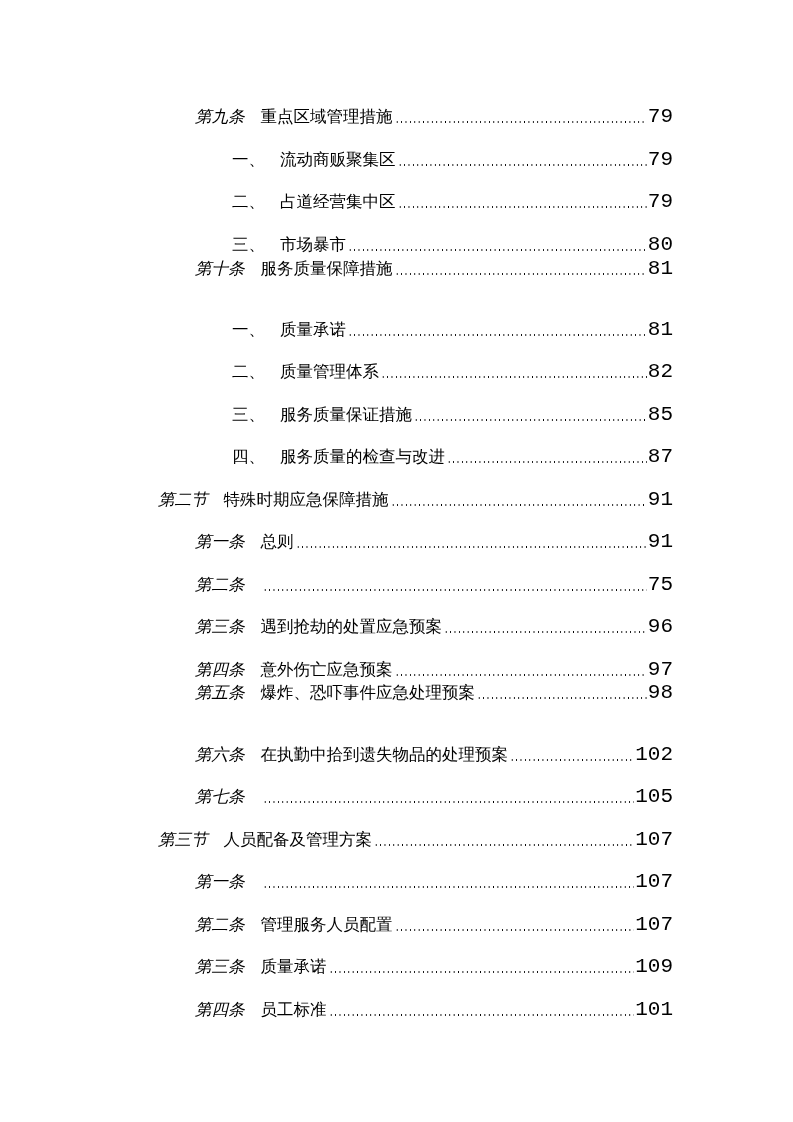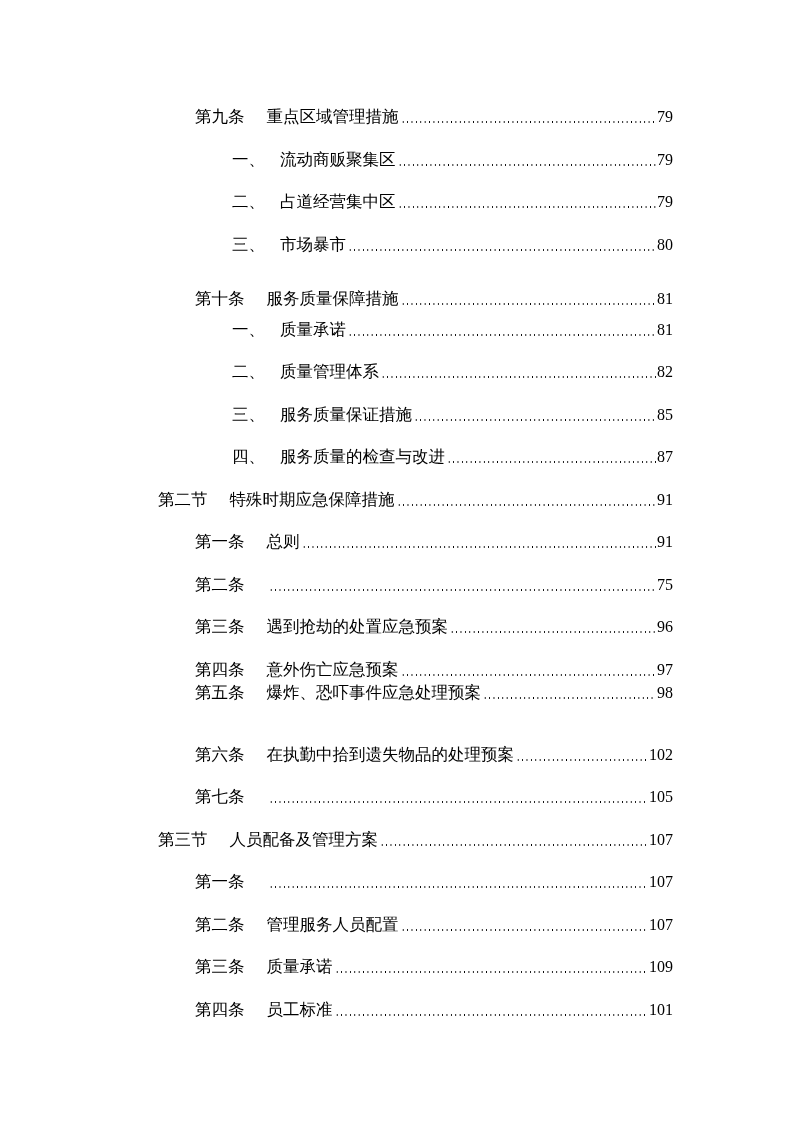--- a/index.html
+++ b/index.html
@@ -34,21 +34,22 @@
     .toc-row.level-1 { left: 195px; width: 478px; }
     .toc-row.level-2 { left: 232px; width: 441px; }
     .num {
       flex: 0 0 auto;
       display: inline-block;
     }
     .level-2 .num {
       width: 48px;
     }
     .level-0 .num, .level-1 .num {
-      margin-right: 22px;
+      margin-right: 16px;
+      font-style: italic;
     }
     .title {
       flex: 0 0 auto;
     }
     .leader {
       flex: 1 1 auto;
       overflow: hidden;
       position: relative;
       height: 26px;
       margin: 0 1px;
@@ -59,22 +60,22 @@
       left: 1px;
       right: 0;
       bottom: 7px;
       height: 2px;
       background-image: radial-gradient(circle, #000 0.8px, transparent 1px);
       background-size: 4.4px 2px;
       background-repeat: repeat-x;
     }
     .page {
       flex: 0 0 auto;
-      font-family: Liberation Serif, serif;
-      font-size: 16px;
+      font-family: Liberation Mono, monospace;
+      font-size: 21px;
       text-align: left;
     }
   </style>
 </head>
 <body>
 
 <div class="toc">
   <div class="toc-row level-1" style="top:0px">
     <span class="num">第九条</span>
     <span class="title">重点区域管理措施</span>
@@ -92,21 +93,21 @@
     <span class="title">占道经营集中区</span>
     <span class="leader"></span>
     <span class="page">79</span>
   </div>
   <div class="toc-row level-2" style="top:127.5px">
     <span class="num">三、</span>
     <span class="title">市场暴市</span>
     <span class="leader"></span>
     <span class="page">80</span>
   </div>
-  <div class="toc-row level-1" style="top:182px">
+  <div class="toc-row level-1" style="top:152px">
     <span class="num">第十条</span>
     <span class="title">服务质量保障措施</span>
     <span class="leader"></span>
     <span class="page">81</span>
   </div>
   <div class="toc-row level-2" style="top:212.5px">
     <span class="num">一、</span>
     <span class="title">质量承诺</span>
     <span class="leader"></span>
     <span class="page">81</span>

